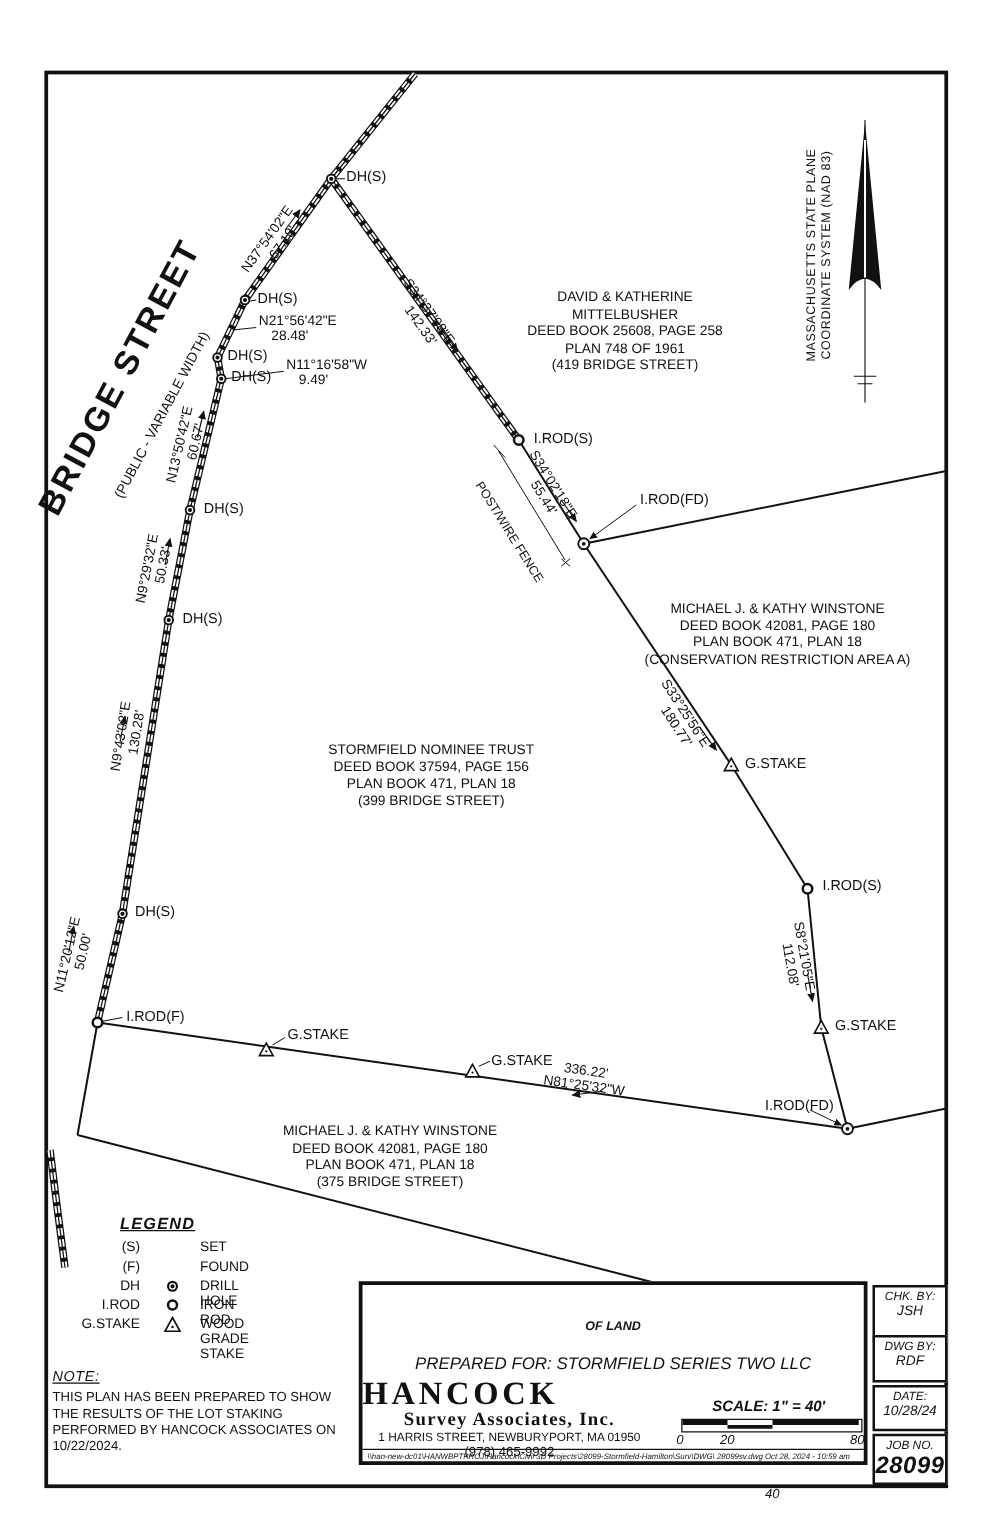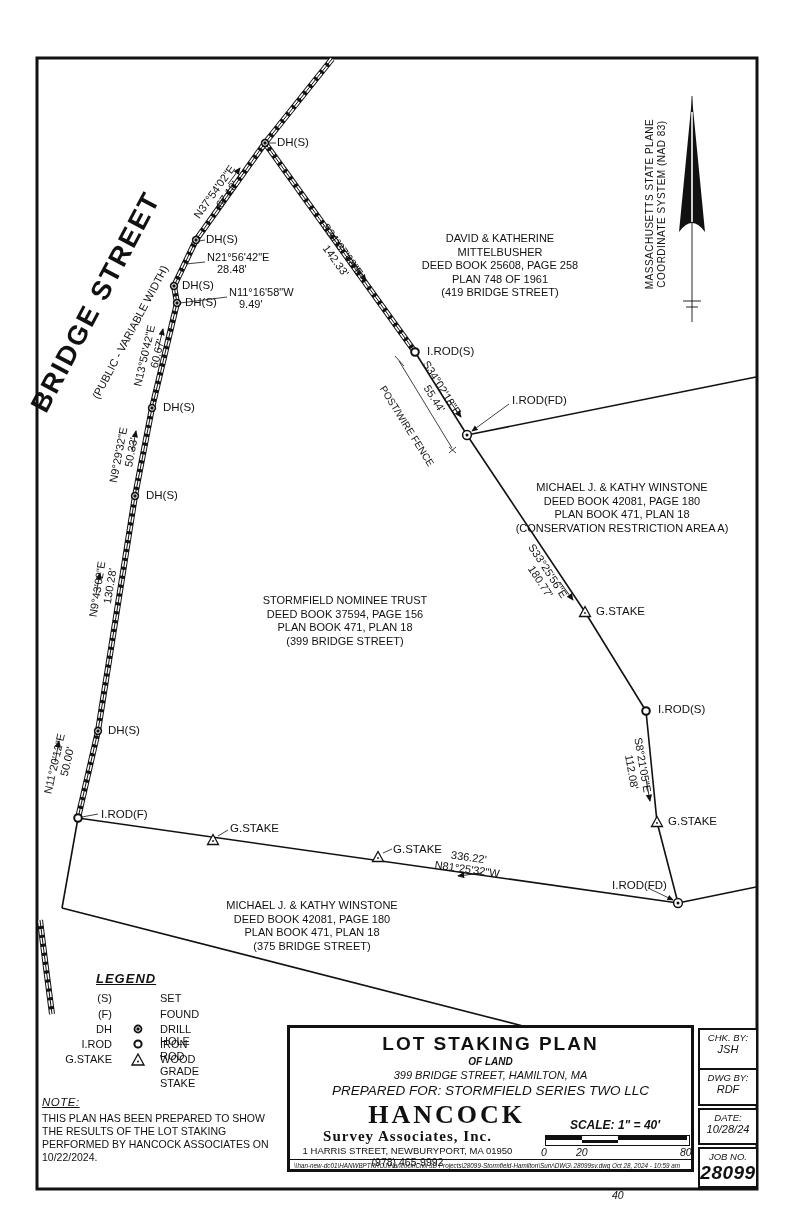--- a/index.html
+++ b/index.html
@@ -27,21 +27,21 @@
   
   .note-title{position:absolute;left:42px;top:1096px;font-size:11.5px;font-style:italic;
               text-decoration:underline;letter-spacing:.5px;}
   .note-line{position:absolute;left:42px;font-size:10.5px;white-space:nowrap;}
   
   .tblock{position:absolute;left:287px;top:1025px;width:407px;height:147px;border:3px solid #111;background:#fff;box-sizing:border-box;}
   .tb-title{position:absolute;left:0;top:5px;width:100%;text-align:center;font-size:19px;font-weight:bold;letter-spacing:2px;}
   .tb-ofland{position:absolute;left:0;top:28px;width:100%;text-align:center;font-size:10px;font-style:italic;font-weight:bold;}
   .tb-addr{position:absolute;left:0;top:41px;width:100%;text-align:center;font-size:11px;font-style:italic;}
   .tb-prep{position:absolute;left:0;top:55px;width:100%;text-align:center;font-size:13.5px;font-style:italic;}
-  .tb-hancock{position:absolute;left:0;top:72px;width:235px;text-align:right;
+  .tb-hancock{position:absolute;left:0;top:72px;width:235px;text-align:left;
               font-family:"Liberation Serif",serif;font-size:26px;font-weight:bold;letter-spacing:3px;}
   .tb-survey{position:absolute;left:0;top:100px;width:235px;text-align:center;
              font-family:"Liberation Serif",serif;font-size:15px;font-weight:bold;letter-spacing:1px;}
   .tb-harris{position:absolute;left:0;top:117px;width:235px;text-align:center;font-size:9.5px;}
   .tb-phone{position:absolute;left:0;top:128px;width:235px;text-align:center;font-size:10.5px;}
   .tb-scale{position:absolute;left:250px;top:90px;width:150px;text-align:center;font-size:12px;font-style:italic;font-weight:bold;}
   .tb-bar{position:absolute;left:255px;top:107px;width:143px;height:9px;border:1px solid #111;background:#fff;}
   .tb-bar span{position:absolute;background:#111;}
   .tb-tick{position:absolute;top:118px;font-size:10.5px;font-style:italic;}
   .tb-path{position:absolute;left:0px;top:131px;width:401px;height:10px;border-top:1.5px solid #111;
@@ -319,23 +319,21 @@
     <span class="lg-desc">WOOD GRADE STAKE</span>
   </div>
 
   <div class="note-title">NOTE:</div>
   <div class="note-line" style="top:1112px;">THIS PLAN HAS BEEN PREPARED TO SHOW</div>
   <div class="note-line" style="top:1125px;">THE RESULTS OF THE LOT STAKING</div>
   <div class="note-line" style="top:1138px;">PERFORMED BY HANCOCK ASSOCIATES ON</div>
   <div class="note-line" style="top:1151px;">10/22/2024.</div>
 
   <div class="tblock">
-    <div class="tb-title">LOT STAKING PLAN</div>
     <div class="tb-ofland">OF LAND</div>
-    <div class="tb-addr">399 BRIDGE STREET, HAMILTON, MA</div>
     <div class="tb-prep">PREPARED FOR:  STORMFIELD SERIES TWO LLC</div>
     <div class="tb-hancock">HANCOCK</div>
     <div class="tb-survey">Survey Associates, Inc.</div>
     <div class="tb-harris">1 HARRIS STREET, NEWBURYPORT, MA 01950</div>
     <div class="tb-phone">(978) 465-9992</div>
     <div class="tb-scale">SCALE: 1" = 40'</div>
     <div class="tb-bar">
       <span style="left:0;top:0;width:36px;height:3.5px;"></span>
       <span style="left:36px;top:3.5px;width:36px;height:3.5px;"></span>
       <span style="left:72px;top:0;width:69px;height:3.5px;"></span>

